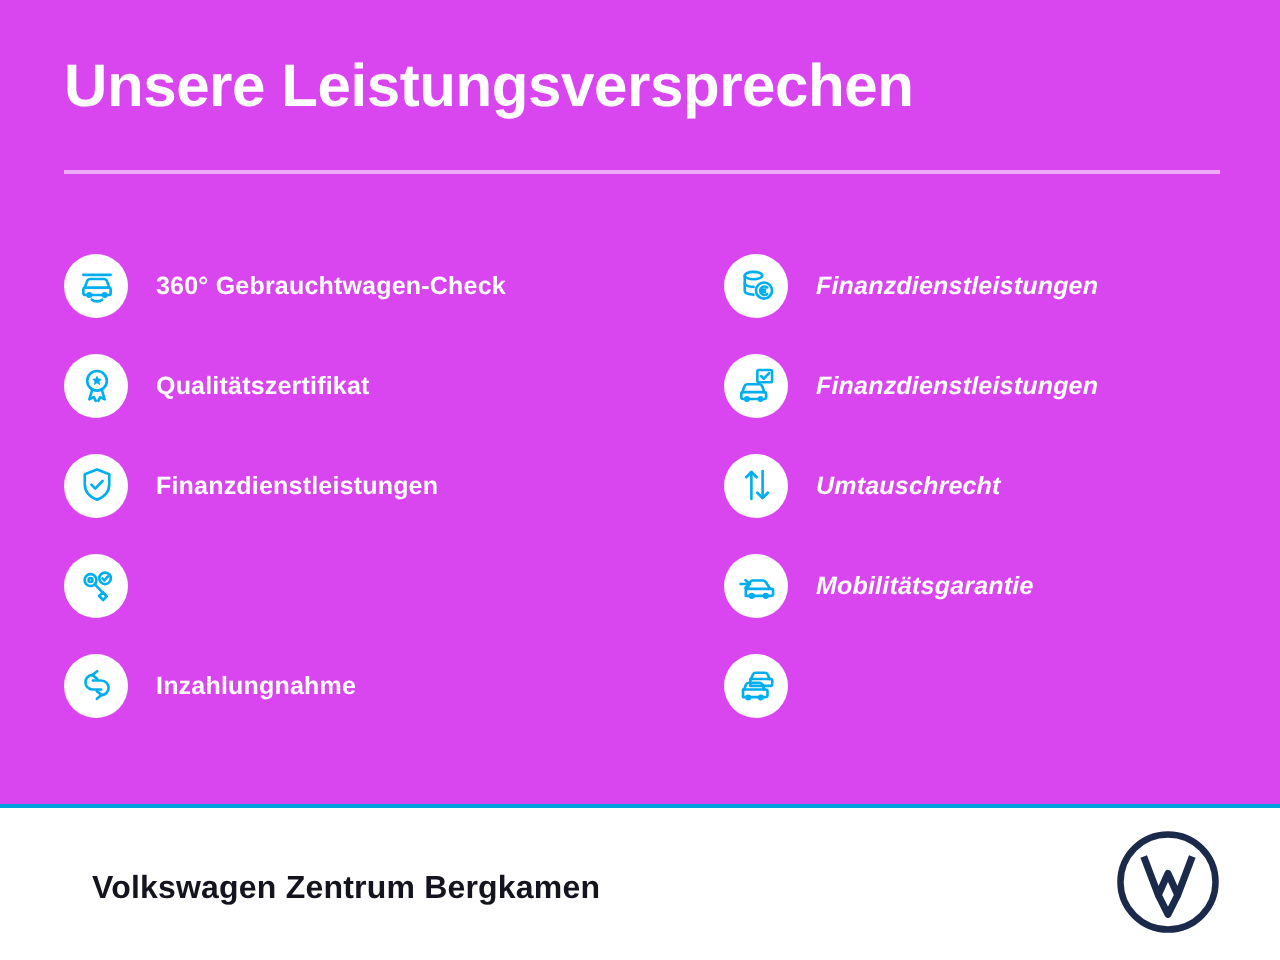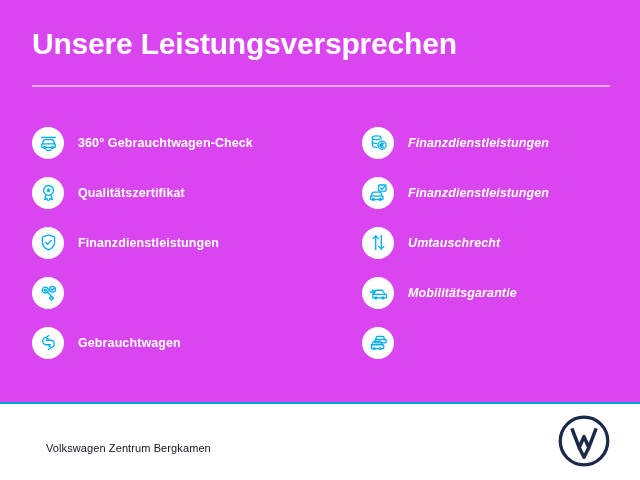--- a/index.html
+++ b/index.html
@@ -104,23 +104,23 @@
     position: absolute;
     left: 0;
     top: 404px;
     width: 640px;
     height: 76px;
     background: #ffffff;
   }
   .footer-name {
     position: absolute;
     left: 46px;
-    top: 38px;
-    font-size: 11px;
-    font-weight: normal;
+    top: 32px;
+    font-size: 16px;
+    font-weight: bold;
     color: #14141E;
     letter-spacing: 0.1px;
     white-space: nowrap;
   }
   .vw-logo {
     position: absolute;
     left: 557px;
     top: 414px;
     width: 54px;
     height: 54px;
@@ -193,21 +193,21 @@
 
         <div class="benefit-row">
           <span class="icon-badge">
             <svg viewBox="0 0 24 24" fill="none" stroke="#00AEEF" stroke-width="1.5" stroke-linecap="round" stroke-linejoin="round">
               <path d="M9.6 6.2A4.2 4.2 0 0 0 9.6 14.6h4.8"></path>
               <path d="M12.1 4.1L9.4 6.3l2.7 2.2"></path>
               <path d="M14.4 17.8A4.2 4.2 0 0 0 14.4 9.4H9.6"></path>
               <path d="M11.9 19.9l2.7-2.2-2.7-2.2"></path>
             </svg>
           </span>
-          <span class="benefit-label">Gebrauchtwagen</span>
+          <span class="benefit-label">Inzahlungnahme</span>
         </div>
 
       </div>
 
       <div class="column right">
 
         <div class="benefit-row">
           <span class="icon-badge">
             <svg viewBox="0 0 24 24" fill="none" stroke="#00AEEF" stroke-width="1.5" stroke-linecap="round" stroke-linejoin="round">
               <ellipse cx="10" cy="6.6" rx="5" ry="2.1"></ellipse>

